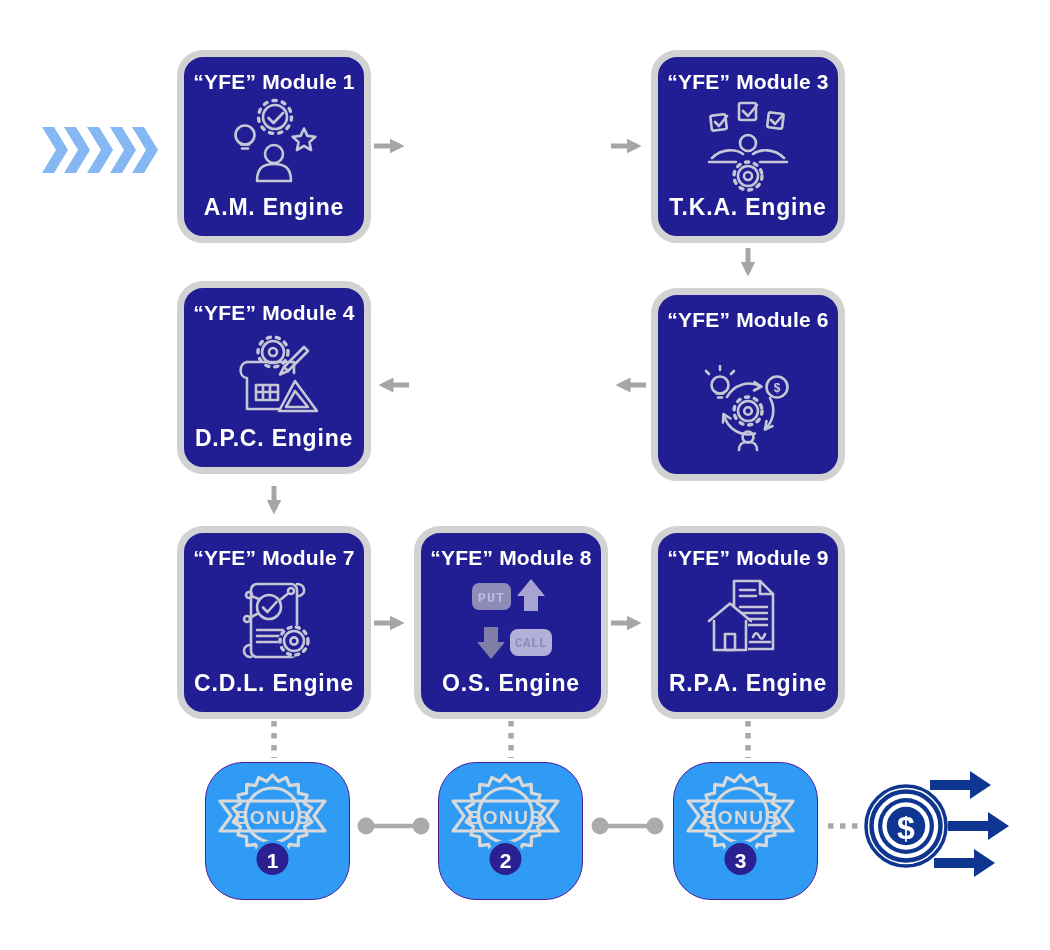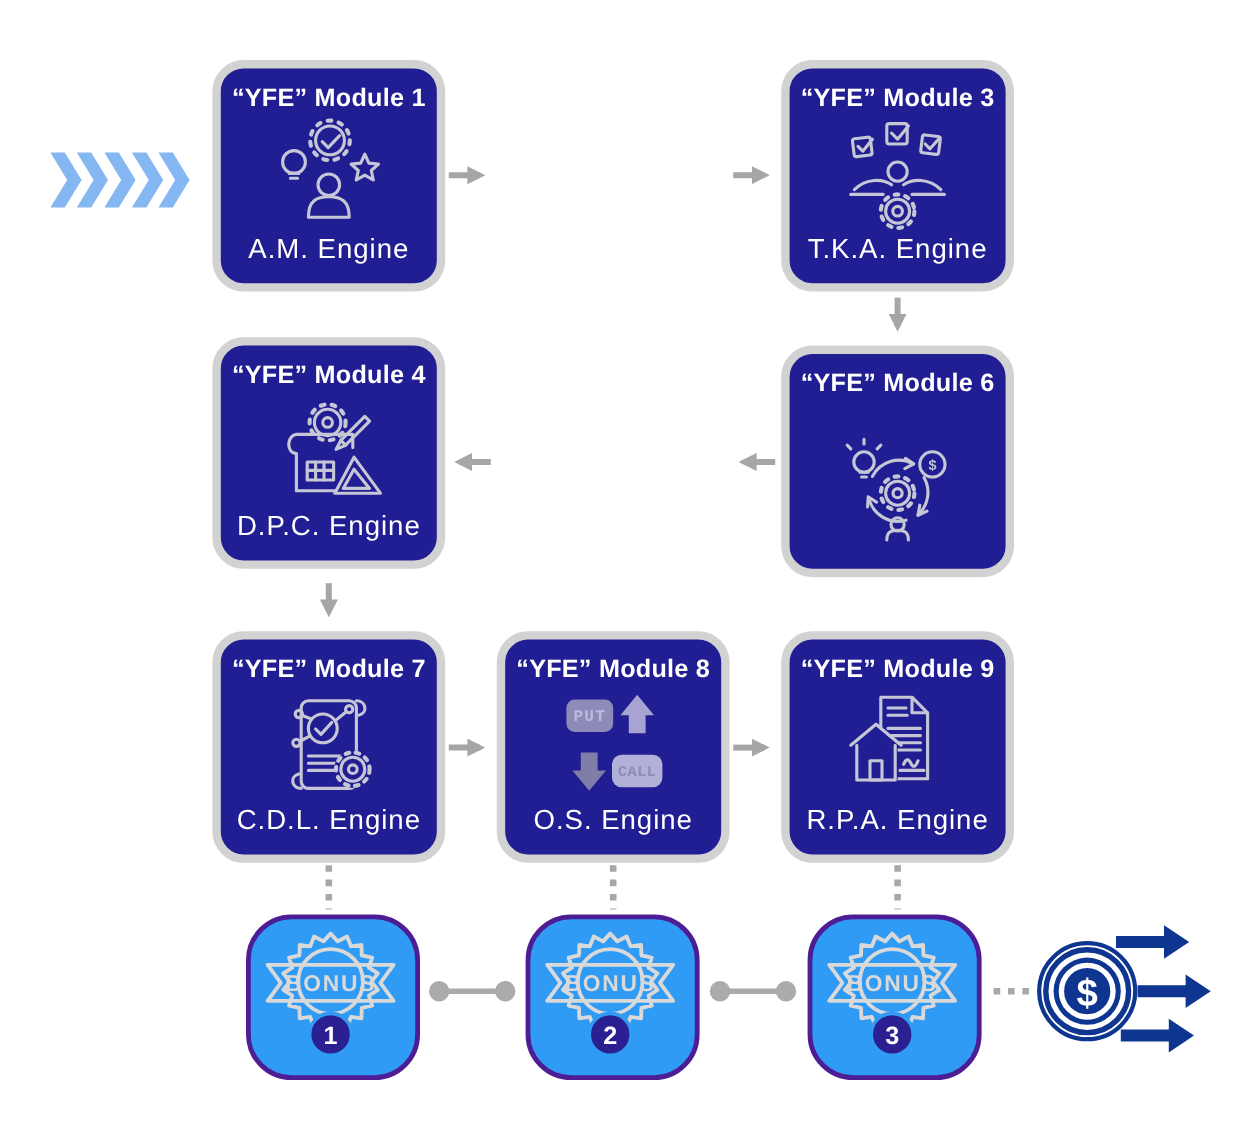--- a/index.html
+++ b/index.html
@@ -4,26 +4,26 @@
 <style>
   html,body{margin:0;padding:0;background:#fff;}
   .canvas{position:relative;width:1050px;height:950px;background:#fff;
           font-family:"Liberation Sans",sans-serif;overflow:hidden;}
   .overlay{position:absolute;left:0;top:0;pointer-events:none;}
   .module{position:absolute;width:194px;height:193px;background:#211D92;
           border:7px solid #D2D2D2;border-radius:26px;box-sizing:border-box;
           display:flex;flex-direction:column;align-items:center;
           justify-content:space-between;padding:13px 6px 15px;}
   .module-title{color:#fff;font-weight:700;font-size:21px;letter-spacing:.2px;white-space:nowrap;}
-  .module-engine{color:#fff;font-weight:400;font-size:23px;letter-spacing:.8px;white-space:nowrap;}
+  .module-engine{color:#fff;font-weight:700;font-size:23px;letter-spacing:.8px;white-space:nowrap;}
   .module-icon{width:106px;height:100px;flex:0 0 auto;}
   .ic{stroke:#C6C7D6;stroke-width:2.6;fill:none;stroke-linecap:round;stroke-linejoin:round;}
   .teeth{stroke:#C6C7D6;fill:none;stroke-width:3.4;}
   .bonus{position:absolute;width:145px;height:138px;background:#2F9BF5;
-         border:4px solid #4c1d95;border-radius:38px;box-sizing:border-box;}
+         border:1px solid #4c1d95;border-radius:38px;box-sizing:border-box;}
   .badge{display:block;width:133px;height:126px;}
   .bd{stroke:#D9D9D9;stroke-width:3.2;fill:none;stroke-linejoin:round;}
   .badge-text{fill:#D9D9D9;font-family:"Liberation Sans",sans-serif;font-weight:bold;}
 </style>
 </head>
 <body>
 
 <div class="canvas">
 
   <div class="module" style="left:177px;top:50px">

